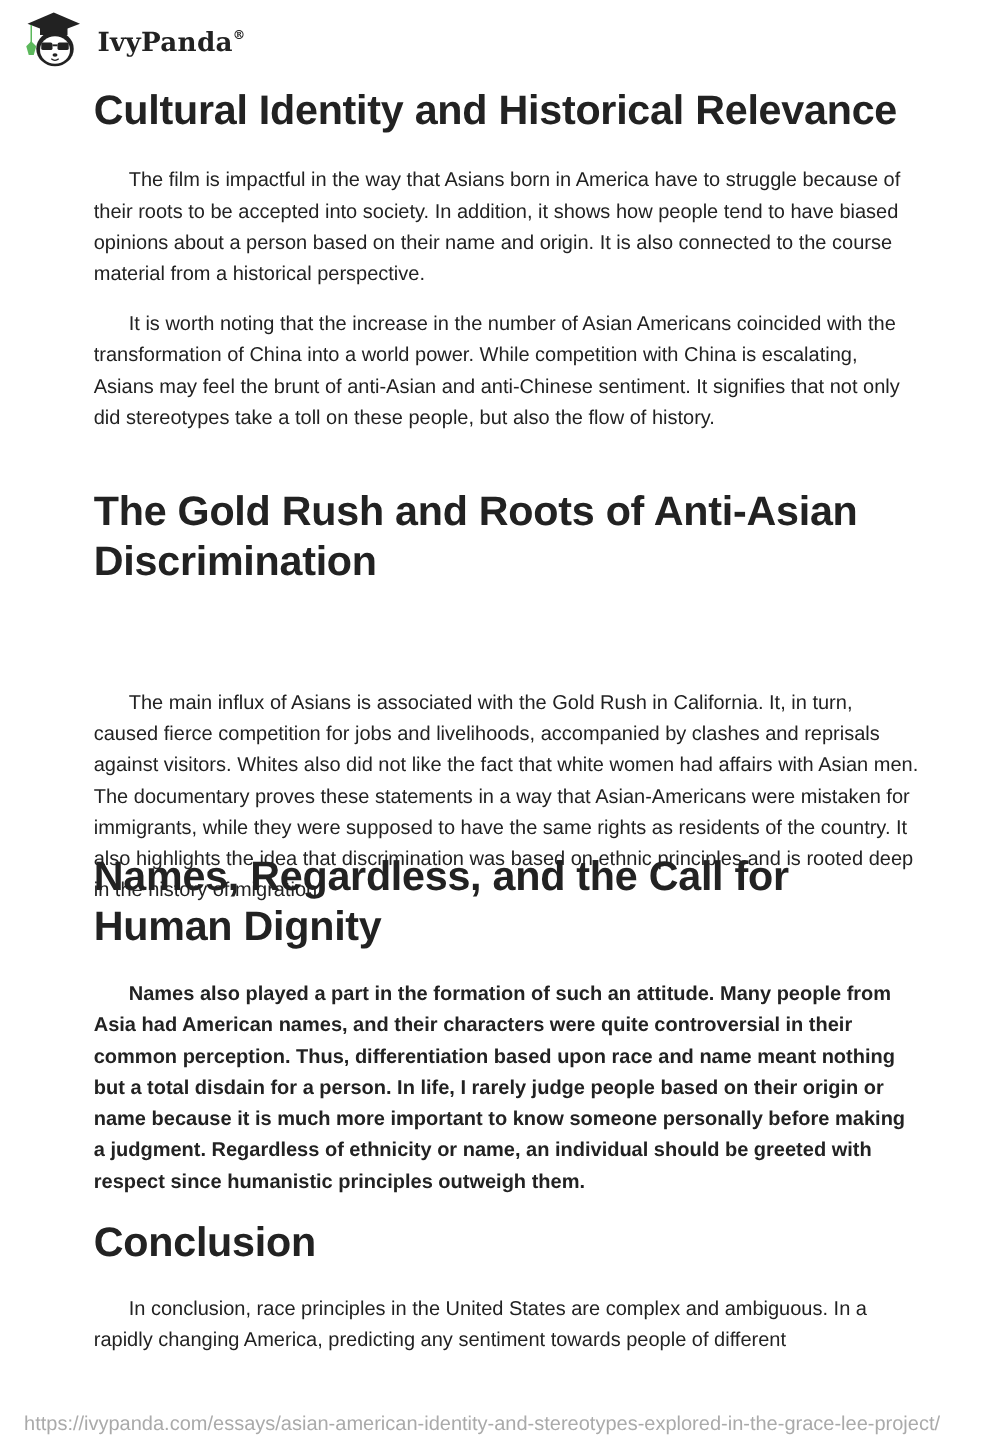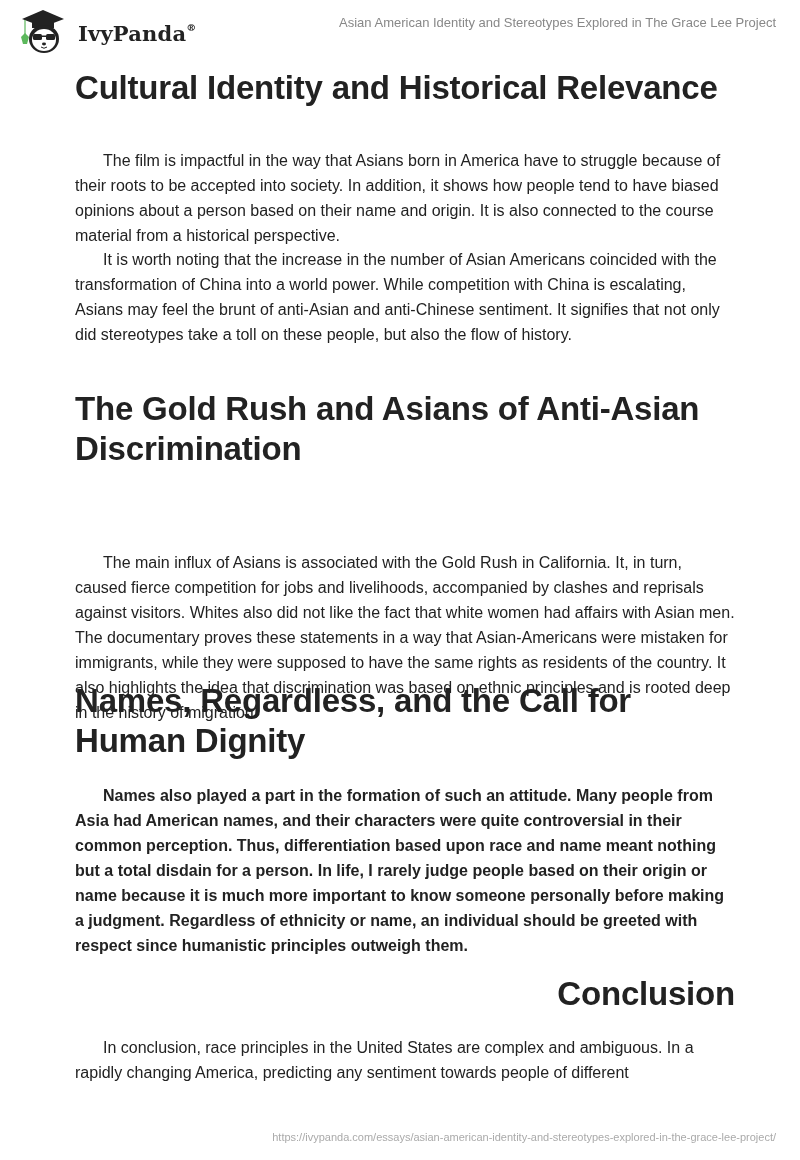--- a/index.html
+++ b/index.html
@@ -74,33 +74,33 @@
       letter-spacing: -0.2px;
     }
     p {
       font-size: 16px;
       line-height: 25px;
       color: #222222;
       margin: 0;
       text-indent: 28px;
     }
     .sec-1 { position: absolute; top: 0; }
-    .p-1 { position: absolute; top: 64px; width: 660px; margin-top: 16px; }
+    .p-1 { position: absolute; top: 64px; width: 660px; }
     .p-2 { position: absolute; top: 179px; width: 660px; }
     .sec-2 { position: absolute; top: 321px; width: 660px; }
     .p-3 { position: absolute; top: 453px; width: 660px; margin-top: 29px; }
     .sec-3 { position: absolute; top: 613px; width: 660px; }
     .p-4 { position: absolute; top: 715px; width: 660px; font-weight: bold; }
-    .sec-4 { position: absolute; top: 906px; width: 660px; text-align: right; }
+    .sec-4 { position: absolute; top: 906px; width: 660px; }
     .p-5 { position: absolute; top: 967px; width: 660px; }
     .footer-url {
       position: absolute;
-      right: 24px;
+      right: 48px;
       top: 1131px;
-      font-size: 11px;
+      font-size: 16px;
       color: #aaaaaa;
       white-space: nowrap;
     }
   </style>
 </head>
 <body>
 
 <div class="header">
   <div class="logo">
     <svg class="logo-icon" viewBox="0 0 50 48" xmlns="http://www.w3.org/2000/svg">
@@ -116,29 +116,28 @@
 
       <rect x="15" y="27" width="9" height="6" rx="1.5" fill="#222"></rect>
       <rect x="28" y="27" width="9" height="6" rx="1.5" fill="#222"></rect>
       <rect x="24" y="28.5" width="4" height="1.5" fill="#222"></rect>
 
       <ellipse cx="26" cy="37" rx="2" ry="1.4" fill="#222"></ellipse>
       <path d="M23,40 Q26,42.5 29,40" stroke="#222" stroke-width="1" fill="none"></path>
     </svg>
     <span class="logo-text"><span>IvyPanda</span><span class="logo-reg">®</span></span>
   </div>
-  <div class="header-title">Asian American Identity and Stereotypes Explored in The Grace Lee Project</div>
 </div>
 
 <div class="content">
   <h2 class="sec-1">Cultural Identity and Historical Relevance</h2>
   <p class="p-1">The film is impactful in the way that Asians born in America have to struggle because of their roots to be accepted into society. In addition, it shows how people tend to have biased opinions about a person based on their name and origin. It is also connected to the course material from a historical perspective.</p>
   <p class="p-2">It is worth noting that the increase in the number of Asian Americans coincided with the transformation of China into a world power. While competition with China is escalating, Asians may feel the brunt of anti-Asian and anti-Chinese sentiment. It signifies that not only did stereotypes take a toll on these people, but also the flow of history.</p>
 
-  <h2 class="sec-2">The Gold Rush and Asians of Anti-Asian Discrimination</h2>
+  <h2 class="sec-2">The Gold Rush and Roots of Anti-Asian Discrimination</h2>
   <p class="p-3">The main influx of Asians is associated with the Gold Rush in California. It, in turn, caused fierce competition for jobs and livelihoods, accompanied by clashes and reprisals against visitors. Whites also did not like the fact that white women had affairs with Asian men. The documentary proves these statements in a way that Asian-Americans were mistaken for immigrants, while they were supposed to have the same rights as residents of the country. It also highlights the idea that discrimination was based on ethnic principles and is rooted deep in the history of migration.</p>
 
   <h2 class="sec-3">Names, Regardless, and the Call for Human Dignity</h2>
   <p class="p-4">Names also played a part in the formation of such an attitude. Many people from Asia had American names, and their characters were quite controversial in their common perception. Thus, differentiation based upon race and name meant nothing but a total disdain for a person. In life, I rarely judge people based on their origin or name because it is much more important to know someone personally before making a judgment. Regardless of ethnicity or name, an individual should be greeted with respect since humanistic principles outweigh them.</p>
 
   <h2 class="sec-4">Conclusion</h2>
   <p class="p-5">In conclusion, race principles in the United States are complex and ambiguous. In a rapidly changing America, predicting any sentiment towards people of different</p>
 </div>
 
 <div class="footer-url">https://ivypanda.com/essays/asian-american-identity-and-stereotypes-explored-in-the-grace-lee-project/</div>

